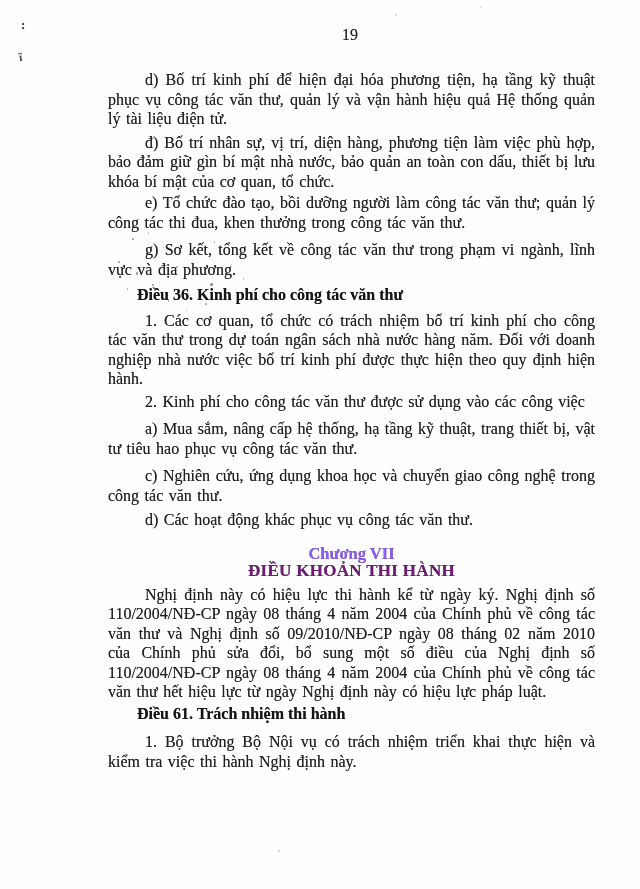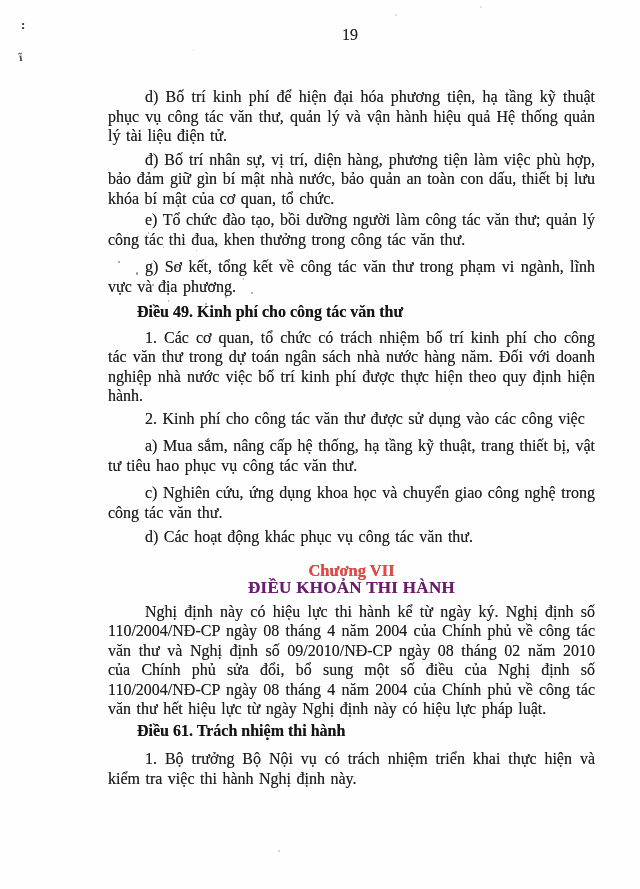--- a/index.html
+++ b/index.html
@@ -14,40 +14,40 @@
   }
   
   .page-number{
     position:absolute;top:26px;left:0;width:700px;
     text-align:center;
     font-size:16px;color:#242424;
     text-shadow:0 0 .4px rgba(0,0,0,.5);
   }
   
   .content{
-    position:absolute;left:108px;top:87px;width:487px;
+    position:absolute;left:108px;top:70px;width:487px;
   }
   .content p{margin:0;}
   .body{
     font-size:16px;line-height:19.5px;
     text-align:justify;text-indent:37px;
     word-spacing:1.5px;
     text-shadow:0 0 .45px rgba(0,0,0,.55);
   }
   .article-heading{
     font-weight:bold;
     font-size:16px;line-height:19.5px;
     text-indent:29px;
     color:#151515;
     text-shadow:0 0 .5px rgba(0,0,0,.6);
   }
   .chapter-label{
     text-align:center;font-weight:bold;
     font-size:16.5px;line-height:17px;
-    color:#ef4444;
+    color:#8b5cf6;
     text-shadow:0 0 .5px rgba(0,0,0,.6);
   }
   .chapter-title{
     text-align:center;font-weight:bold;
     font-size:17px;line-height:17px;letter-spacing:.3px;
     color:#701a75;
     text-shadow:0 0 .5px rgba(0,0,0,.6);
   }
   
   .mt2{margin-top:2px!important;} .mt3{margin-top:3px!important;}
@@ -115,21 +115,21 @@
   <span class="speck s21"></span>
   <span class="speck s22"></span>
 
   <div class="page-number">19</div>
 
   <main class="content">
     <p class="body">d) Bố trí kinh phí để hiện đại hóa phương tiện, hạ tầng kỹ thuật phục vụ công tác văn thư, quản lý và vận hành hiệu quả Hệ thống quản lý tài liệu điện tử.</p>
     <p class="body mt4">đ) Bố trí nhân sự, vị trí, diện hàng, phương tiện làm việc phù hợp, bảo đảm giữ gìn bí mật nhà nước, bảo quản an toàn con dấu, thiết bị lưu khóa bí mật của cơ quan, tổ chức.</p>
     <p class="body mt2">e) Tổ chức đào tạo, bồi dưỡng người làm công tác văn thư; quản lý công tác thi đua, khen thưởng trong công tác văn thư.</p>
     <p class="body mt8">g) Sơ kết, tổng kết về công tác văn thư trong phạm vi ngành, lĩnh vực và địa phương.</p>
-    <p class="article-heading mt6">Điều 49. Kinh phí cho công tác văn thư</p>
+    <p class="article-heading mt6">Điều 36. Kinh phí cho công tác văn thư</p>
     <p class="body mt6">1. Các cơ quan, tổ chức có trách nhiệm bố trí kinh phí cho công tác văn thư trong dự toán ngân sách nhà nước hàng năm. Đối với doanh nghiệp nhà nước việc bố trí kinh phí được thực hiện theo quy định hiện hành.</p>
     <p class="body mt3">2. Kinh phí cho công tác văn thư được sử dụng vào các công việc</p>
     <p class="body mt8">a) Mua sắm, nâng cấp hệ thống, hạ tầng kỹ thuật, trang thiết bị, vật tư tiêu hao phục vụ công tác văn thư.</p>
     <p class="body mt8">c) Nghiên cứu, ứng dụng khoa học và chuyển giao công nghệ trong công tác văn thư.</p>
     <p class="body mt5">d) Các hoạt động khác phục vụ công tác văn thư.</p>
     <p class="chapter-label mt15">Chương VII</p>
     <p class="chapter-title">ĐIỀU KHOẢN THI HÀNH</p>
     <p class="body mt6">Nghị định này có hiệu lực thi hành kể từ ngày ký. Nghị định số 110/2004/NĐ-CP ngày 08 tháng 4 năm 2004 của Chính phủ về công tác văn thư và Nghị định số 09/2010/NĐ-CP ngày 08 tháng 02 năm 2010 của Chính phủ sửa đổi, bổ sung một số điều của Nghị định số 110/2004/NĐ-CP ngày 08 tháng 4 năm 2004 của Chính phủ về công tác văn thư hết hiệu lực từ ngày Nghị định này có hiệu lực pháp luật.</p>
     <p class="article-heading mt2">Điều 61. Trách nhiệm thi hành</p>
     <p class="body mt9">1. Bộ trưởng Bộ Nội vụ có trách nhiệm triển khai thực hiện và kiểm tra việc thi hành Nghị định này.</p>

